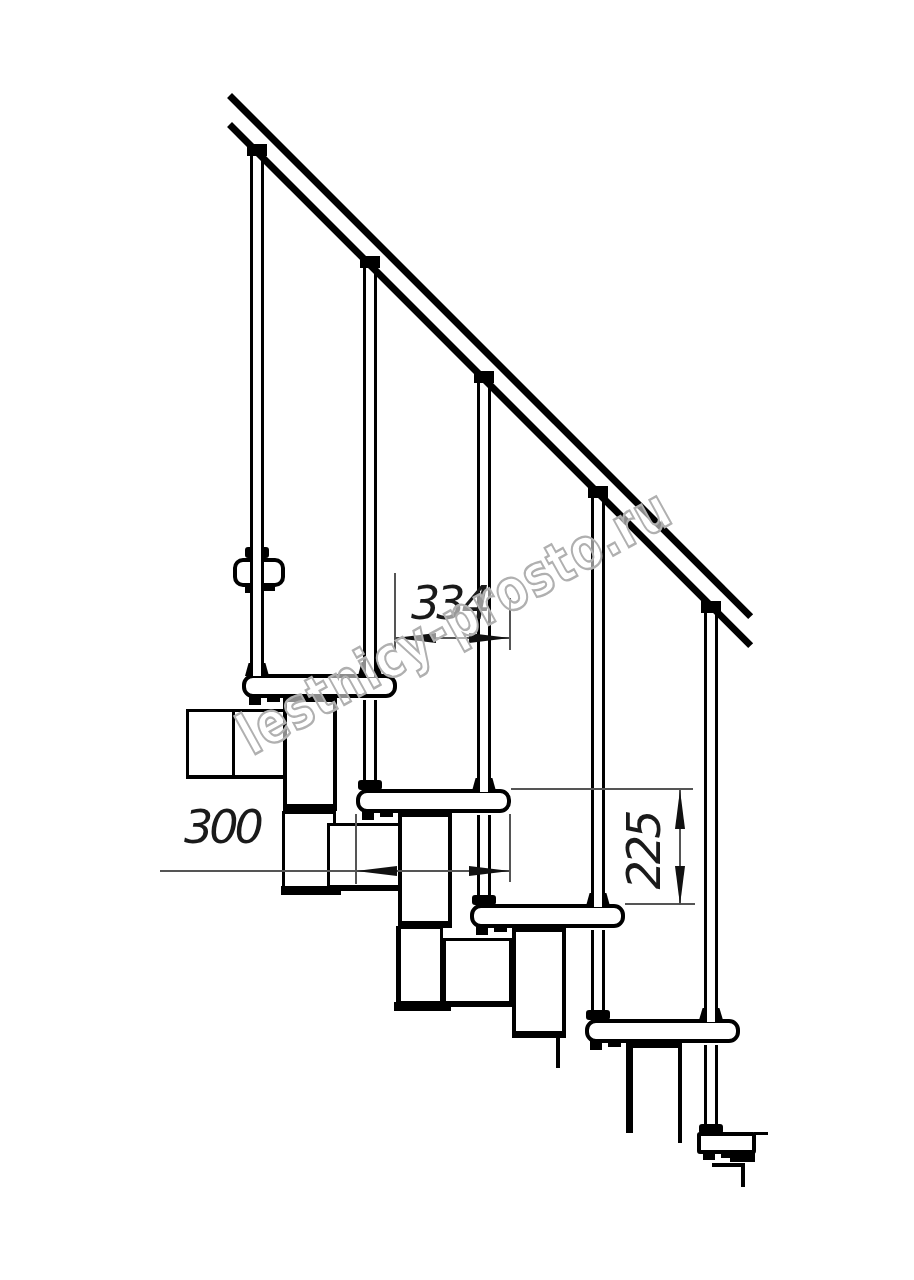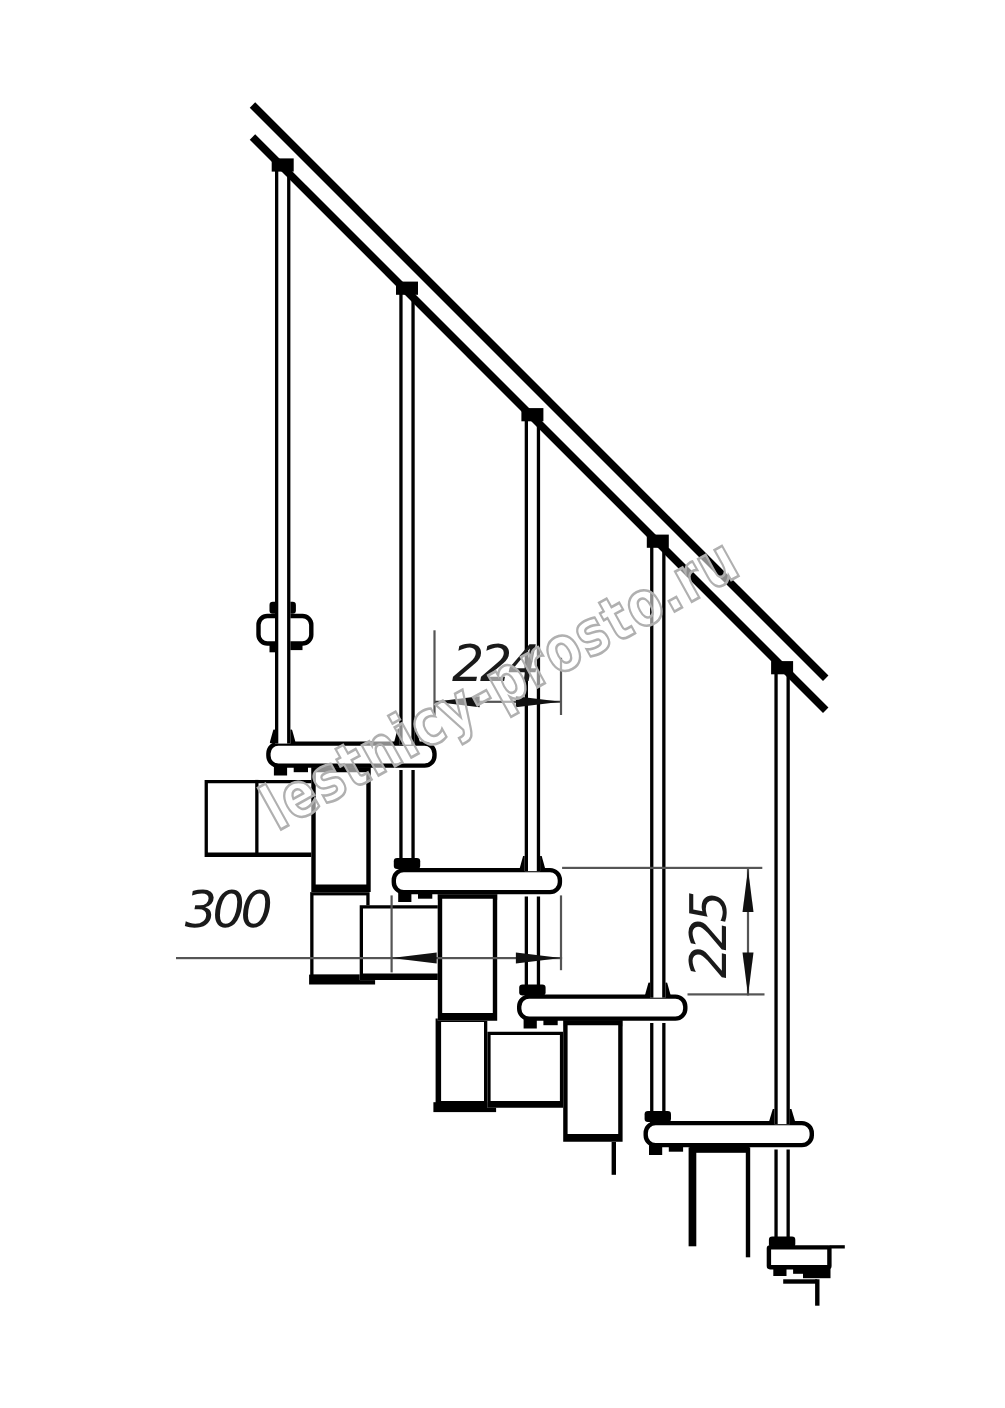--- a/index.html
+++ b/index.html
@@ -109,28 +109,28 @@
   <div class="blk" style="left:721px; top:1151px; width:13px; height:7px;"></div>
   <div class="blk" style="left:730px; top:1151px; width:25px; height:11px;"></div>
   <div class="blk" style="left:712px; top:1163px; width:31px; height:4px;"></div>
   <div class="blk" style="left:741px; top:1163px; width:4px; height:24px;"></div>
 
   <div class="thin" style="left:394px; top:573px; width:2px; height:77px;"></div>
   <div class="thin" style="left:509px; top:598px; width:2px; height:52px;"></div>
   <div class="thin" style="left:395px; top:637px; width:115px; height:2px;"></div>
   <div class="ar ar-l" style="left:395px; top:633px;"></div>
   <div class="ar ar-r" style="left:469px; top:633px;"></div>
-  <div class="dimtext" style="left:411px; top:576px;">224</div>
+  <div class="dimtext" style="left:411px; top:576px;">334</div>
 
   <div class="thin" style="left:355px; top:814px; width:2px; height:70px;"></div>
   <div class="thin" style="left:509px; top:814px; width:2px; height:68px;"></div>
   <div class="thin" style="left:160px; top:870px; width:351px; height:2px;"></div>
   <div class="ar ar-l" style="left:356px; top:866px;"></div>
   <div class="ar ar-r" style="left:469px; top:866px;"></div>
-  <div class="dimtext" style="left:168px; top:800px;">300</div>
+  <div class="dimtext" style="left:184px; top:800px;">300</div>
 
   <div class="thin" style="left:511px; top:788px; width:182px; height:2px;"></div>
   <div class="thin" style="left:625px; top:903px; width:70px; height:2px;"></div>
   <div class="thin" style="left:679px; top:790px; width:2px; height:115px;"></div>
   <div class="ar ar-u" style="left:675px; top:790px;"></div>
   <div class="ar ar-d" style="left:675px; top:866px;"></div>
   <div class="dimtext" style="left:598px; top:828px; width:85px; height:47px; text-align:center; transform:rotate(-90deg);">225</div>
 
   <svg width="914" height="1280" viewBox="0 0 914 1280" style="position:absolute; left:0; top:0; pointer-events:none;">
     <text x="252" y="756" transform="rotate(-29 252 756)" font-family="DejaVu Sans, sans-serif" font-size="57" font-weight="bold" letter-spacing="2" fill="#ffffff" fill-opacity="0.55" stroke="#b0b0b0" stroke-width="2.4" textLength="485" lengthAdjust="spacingAndGlyphs">lestnicy-prosto.ru</text>

